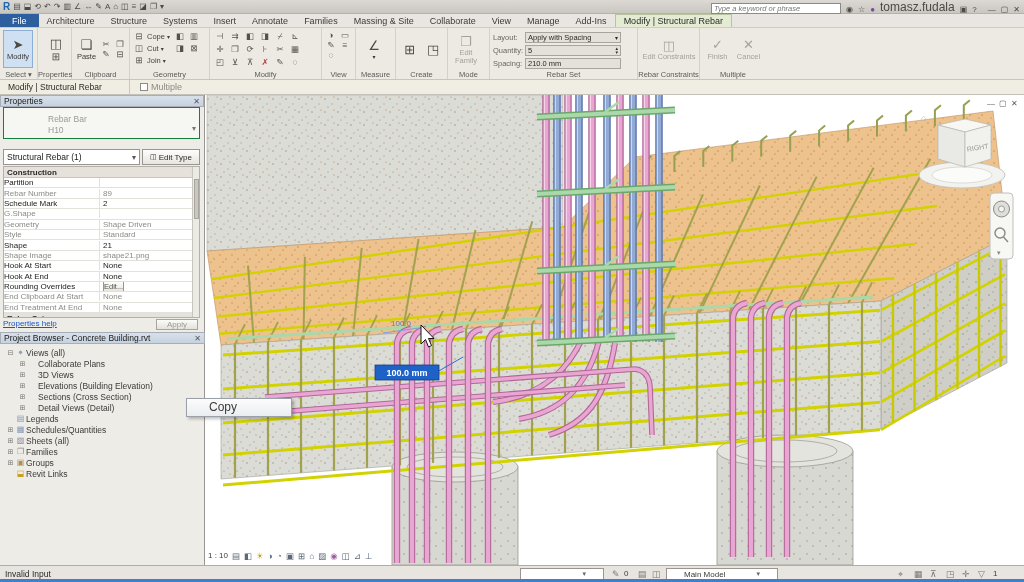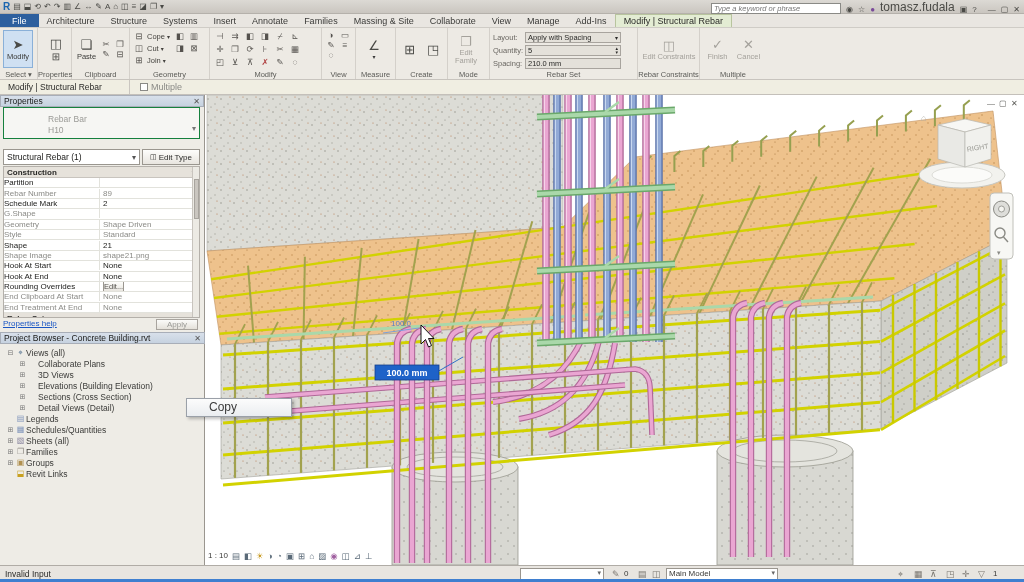--- a/index.html
+++ b/index.html
@@ -69,21 +69,21 @@
 .trow .exp{width:9px;font-size:7px;color:#777;text-align:center}
 .trow .tic{width:11px;font-size:8px;text-align:center}
 
 #canvas{left:205px;top:95px;width:819px;height:470px;background:#fff;overflow:hidden}
 #vcb{left:208px;top:549px;width:400px;height:13px;display:flex;align-items:center;gap:4px;font-size:8px;color:#3a3a38}
 #vcb .vi{font-size:8.5px;color:#5a6a78}
 #copytip{left:186px;top:398px;width:106px;height:19px;background:linear-gradient(#fcfcfc,#eaedf0);border:1px solid #9aa0a8;box-shadow:2px 2px 3px rgba(0,0,0,.25);font-size:12px;color:#3a3a3a;padding:1px 0 0 22px;z-index:50}
 
 #statusbar{left:0;top:565px;width:1024px;height:17px;background:#e8e5e0;border-top:1px solid #b0aca6;position:absolute;font-size:8.5px;color:#2a2a28}
 #statusmsg{position:absolute;left:5px;top:3px}
-.sbox{position:absolute;top:2px;height:12px;background:#fff;border:1px solid #9a968f;font-size:8px;color:#3a3a38;display:flex;align-items:flex-start;padding:0 2px}
+.sbox{position:absolute;top:2px;height:12px;background:#fff;border:1px solid #9a968f;font-size:8px;color:#3a3a38;display:flex;align-items:center;padding:0 17px}
 .sbox .dd{margin-left:auto;font-size:7px;color:#666}
 .sic{position:absolute;top:3px;font-size:9px;color:#7a7670}
 #bluestrip{position:absolute;left:0;top:579px;width:1024px;height:3px;background:#3f7fd0}
 </style>
 </head>
 <body>
 
 <div id="titlebar" class="abs">
   <div id="qat">
       <span class="qi logo">R</span>

